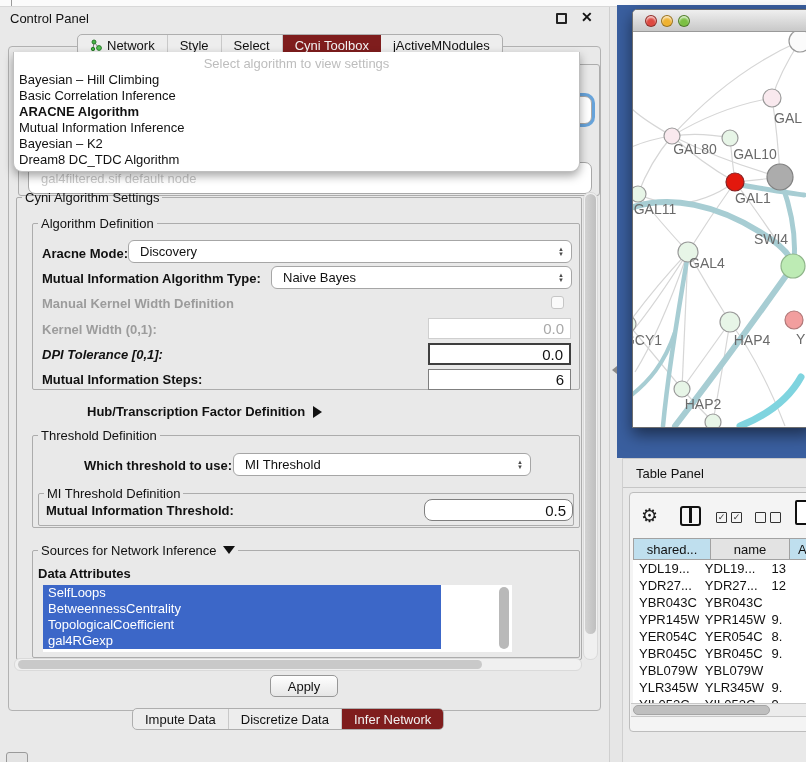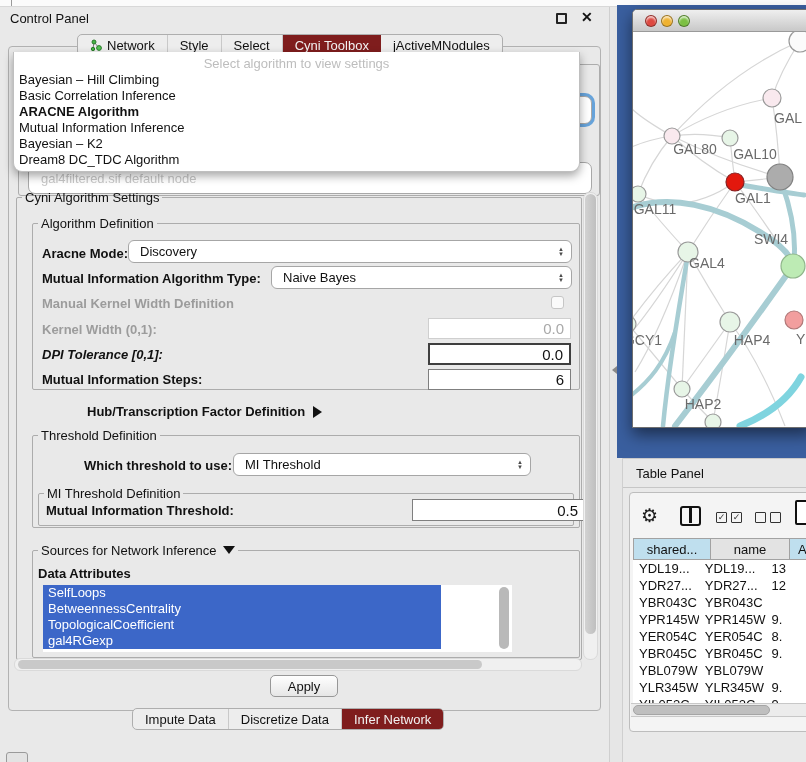--- a/index.html
+++ b/index.html
@@ -221,21 +221,21 @@
         <span>▲</span>
         <span>▼</span>
       </span>
   </div>
 
   <fieldset class="fs" style="left:38px; top:486px; width:536px; height:40px;">
     <legend class="blue">MI Threshold Definition</legend>
   </fieldset>
 
   <div class="lbl" style="left:46px; top:503px;">Mutual Information Threshold:</div>
-  <div class="field" style="left:412px; top:499px; width:173px; height:22px;">
+  <div class="field" style="left:424px; top:499px; width:149px; height:22px;border-radius:8px;">
     <span>0.5</span>
   </div>
 
   <fieldset class="fs" style="left:32px; top:543px; width:548px; height:115px;">
     <legend><span>Sources for Network Inference</span><span class="tri-down"></span></legend>
   </fieldset>
 
   <div class="lbl" style="left:38px; top:566px;">Data Attributes</div>
   <div class="abs attr-list" id="attr-list">
       <div class="attr-item">SelfLoops</div>

